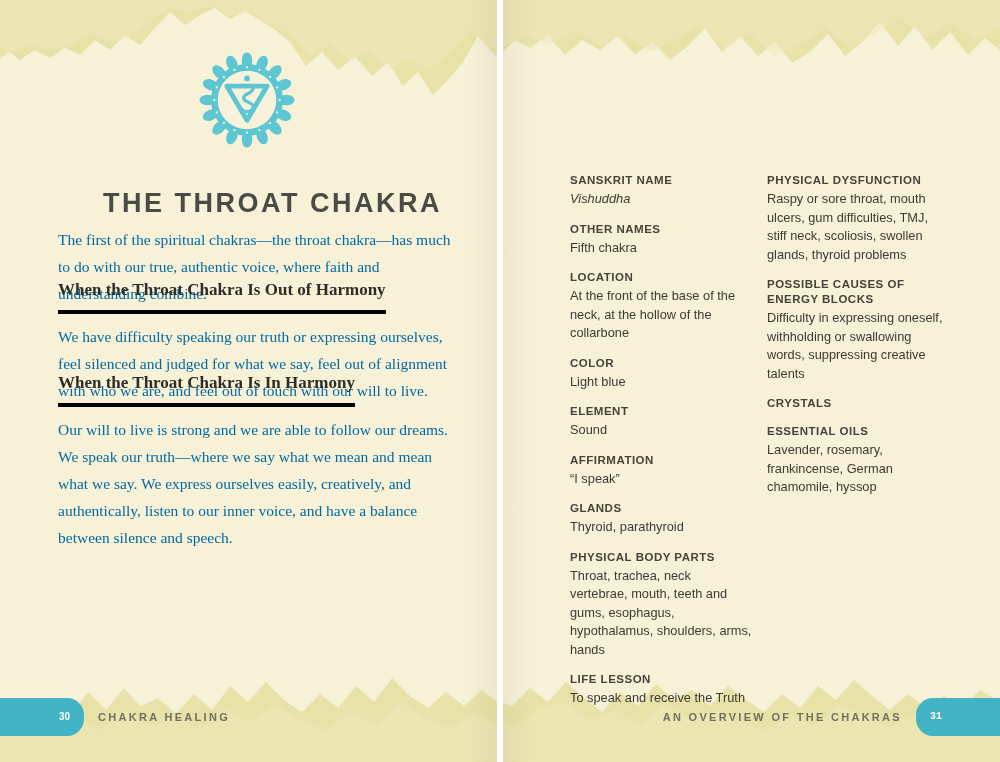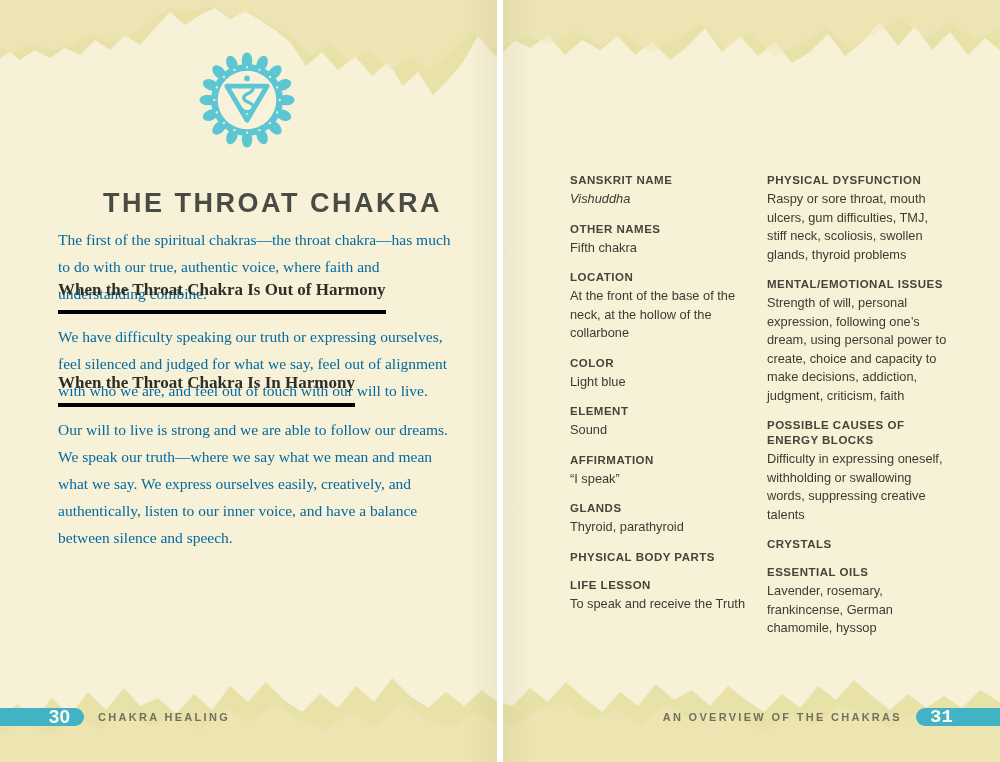--- a/index.html
+++ b/index.html
@@ -52,22 +52,22 @@
     font-family:"Liberation Serif", serif;
     font-size:17px;font-weight:bold;color:#2E2D28;
     display:inline-block;border-bottom:4px solid #000000;padding-bottom:10px;
   }
   .sub-body{margin-top:9px;}
 
   .footer{position:absolute;top:700px;height:33px;z-index:6;}
   .footer-left{left:0;display:flex;align-items:center;}
   .footer-right{right:0;display:flex;align-items:center;}
   .page-pill{
-    height:18px;background:#41B3C4;color:#FCFBF2;
-    font-size:19px;font-weight:bold;
+    height:38px;background:#41B3C4;color:#FCFBF2;
+    font-size:10px;font-weight:bold;
     display:flex;align-items:center;
   }
   .pill-left{width:84px;border-radius:0 17px 17px 0;justify-content:flex-end;padding-right:14px;box-sizing:border-box;}
   .pill-right{width:84px;border-radius:17px 0 0 17px;justify-content:flex-start;padding-left:14px;box-sizing:border-box;font-family:Liberation Mono, monospace;}
   .footer-label{
     font-size:11px;font-weight:bold;letter-spacing:2.3px;color:#73705E;
     white-space:nowrap;
   }
   .footer-left .footer-label{margin-left:14px;}
   .footer-right .footer-label{margin-right:14px;}
@@ -193,34 +193,31 @@
         <div class="entry">
           <div class="entry-label">AFFIRMATION</div>
           <div class="entry-value">“I speak”</div>
         </div>
         <div class="entry">
           <div class="entry-label">GLANDS</div>
           <div class="entry-value">Thyroid, parathyroid</div>
         </div>
         <div class="entry">
           <div class="entry-label">PHYSICAL BODY PARTS</div>
+          <div class="entry-value">Throat, trachea, neck vertebrae, mouth, teeth and gums, esophagus, hypothalamus, shoulders, arms, hands</div>
         </div>
         <div class="entry">
           <div class="entry-label">LIFE LESSON</div>
           <div class="entry-value">To speak and receive the Truth</div>
         </div>
       </div>
     <div class="attr-col attr-col-2">
         <div class="entry">
           <div class="entry-label">PHYSICAL DYSFUNCTION</div>
           <div class="entry-value">Raspy or sore throat, mouth ulcers, gum difficulties, TMJ, stiff neck, scoliosis, swollen glands, thyroid problems</div>
-        </div>
-        <div class="entry">
-          <div class="entry-label">MENTAL/EMOTIONAL ISSUES</div>
-          <div class="entry-value">Strength of will, personal expression, following one’s dream, using personal power to create, choice and capacity to make decisions, addiction, judgment, criticism, faith</div>
         </div>
         <div class="entry">
           <div class="entry-label">POSSIBLE CAUSES OF ENERGY BLOCKS</div>
           <div class="entry-value">Difficulty in expressing oneself, withholding or swallowing words, suppressing creative talents</div>
         </div>
         <div class="entry">
           <div class="entry-label">CRYSTALS</div>
         </div>
         <div class="entry">
           <div class="entry-label">ESSENTIAL OILS</div>

